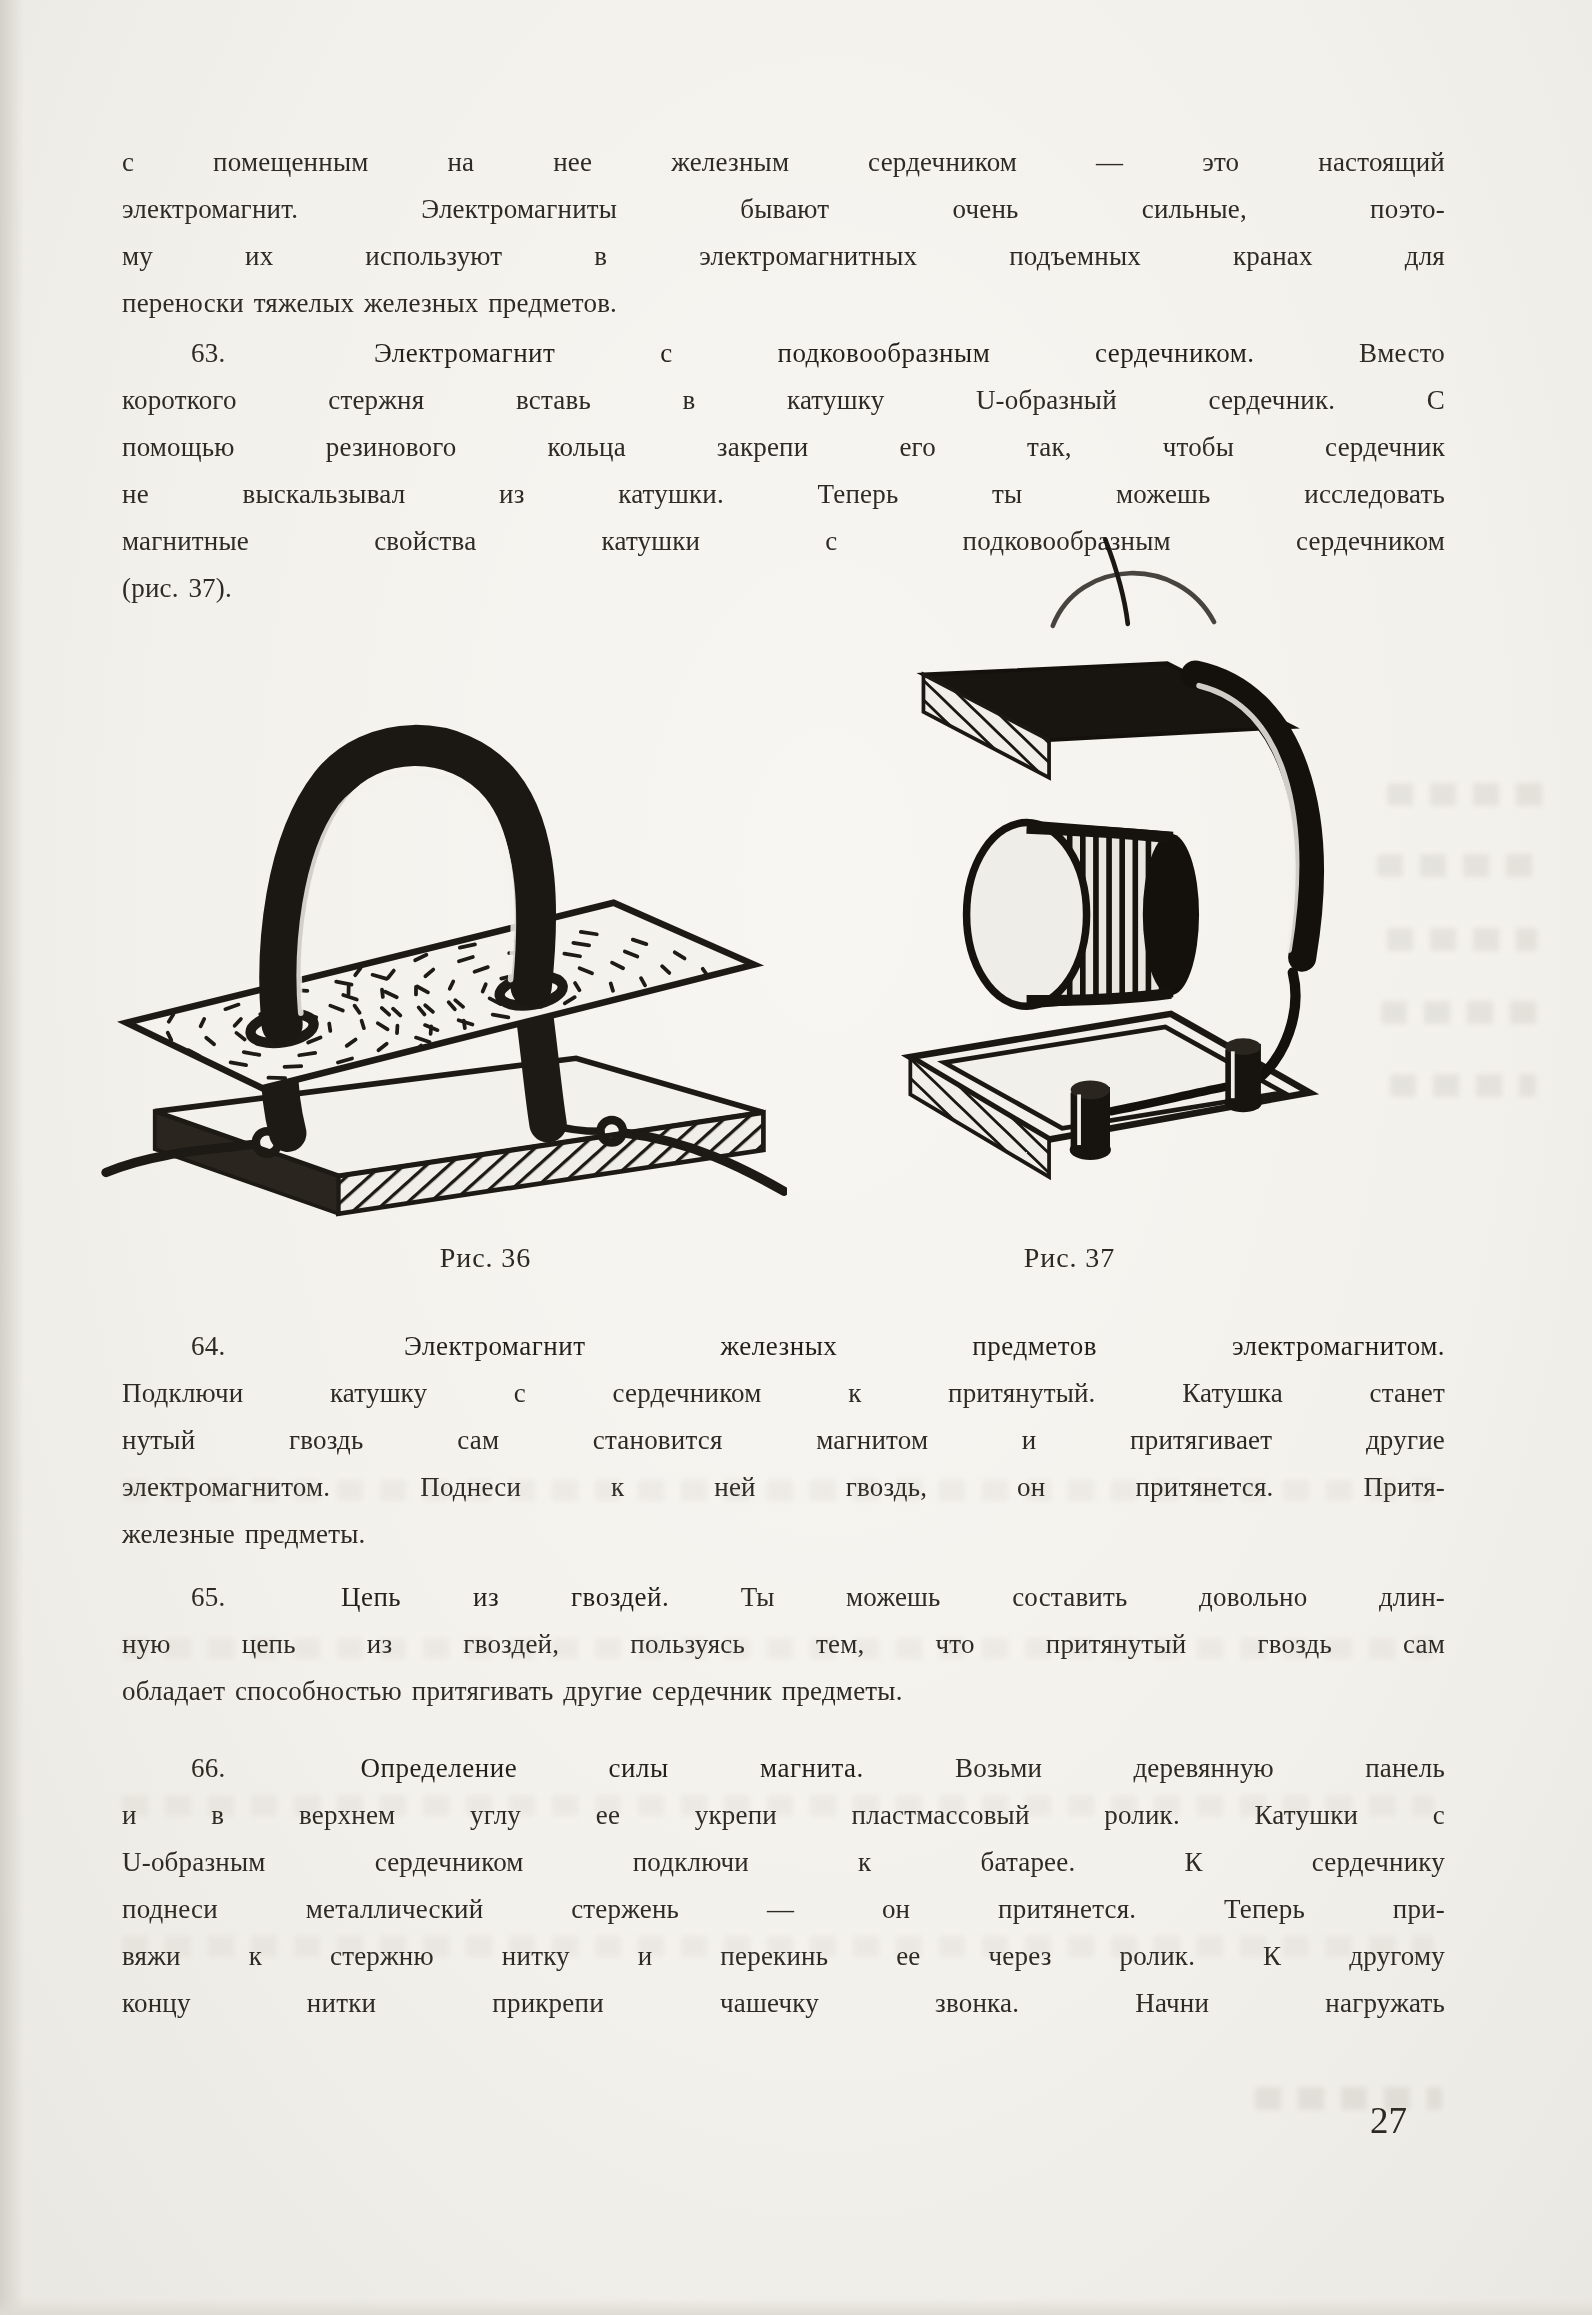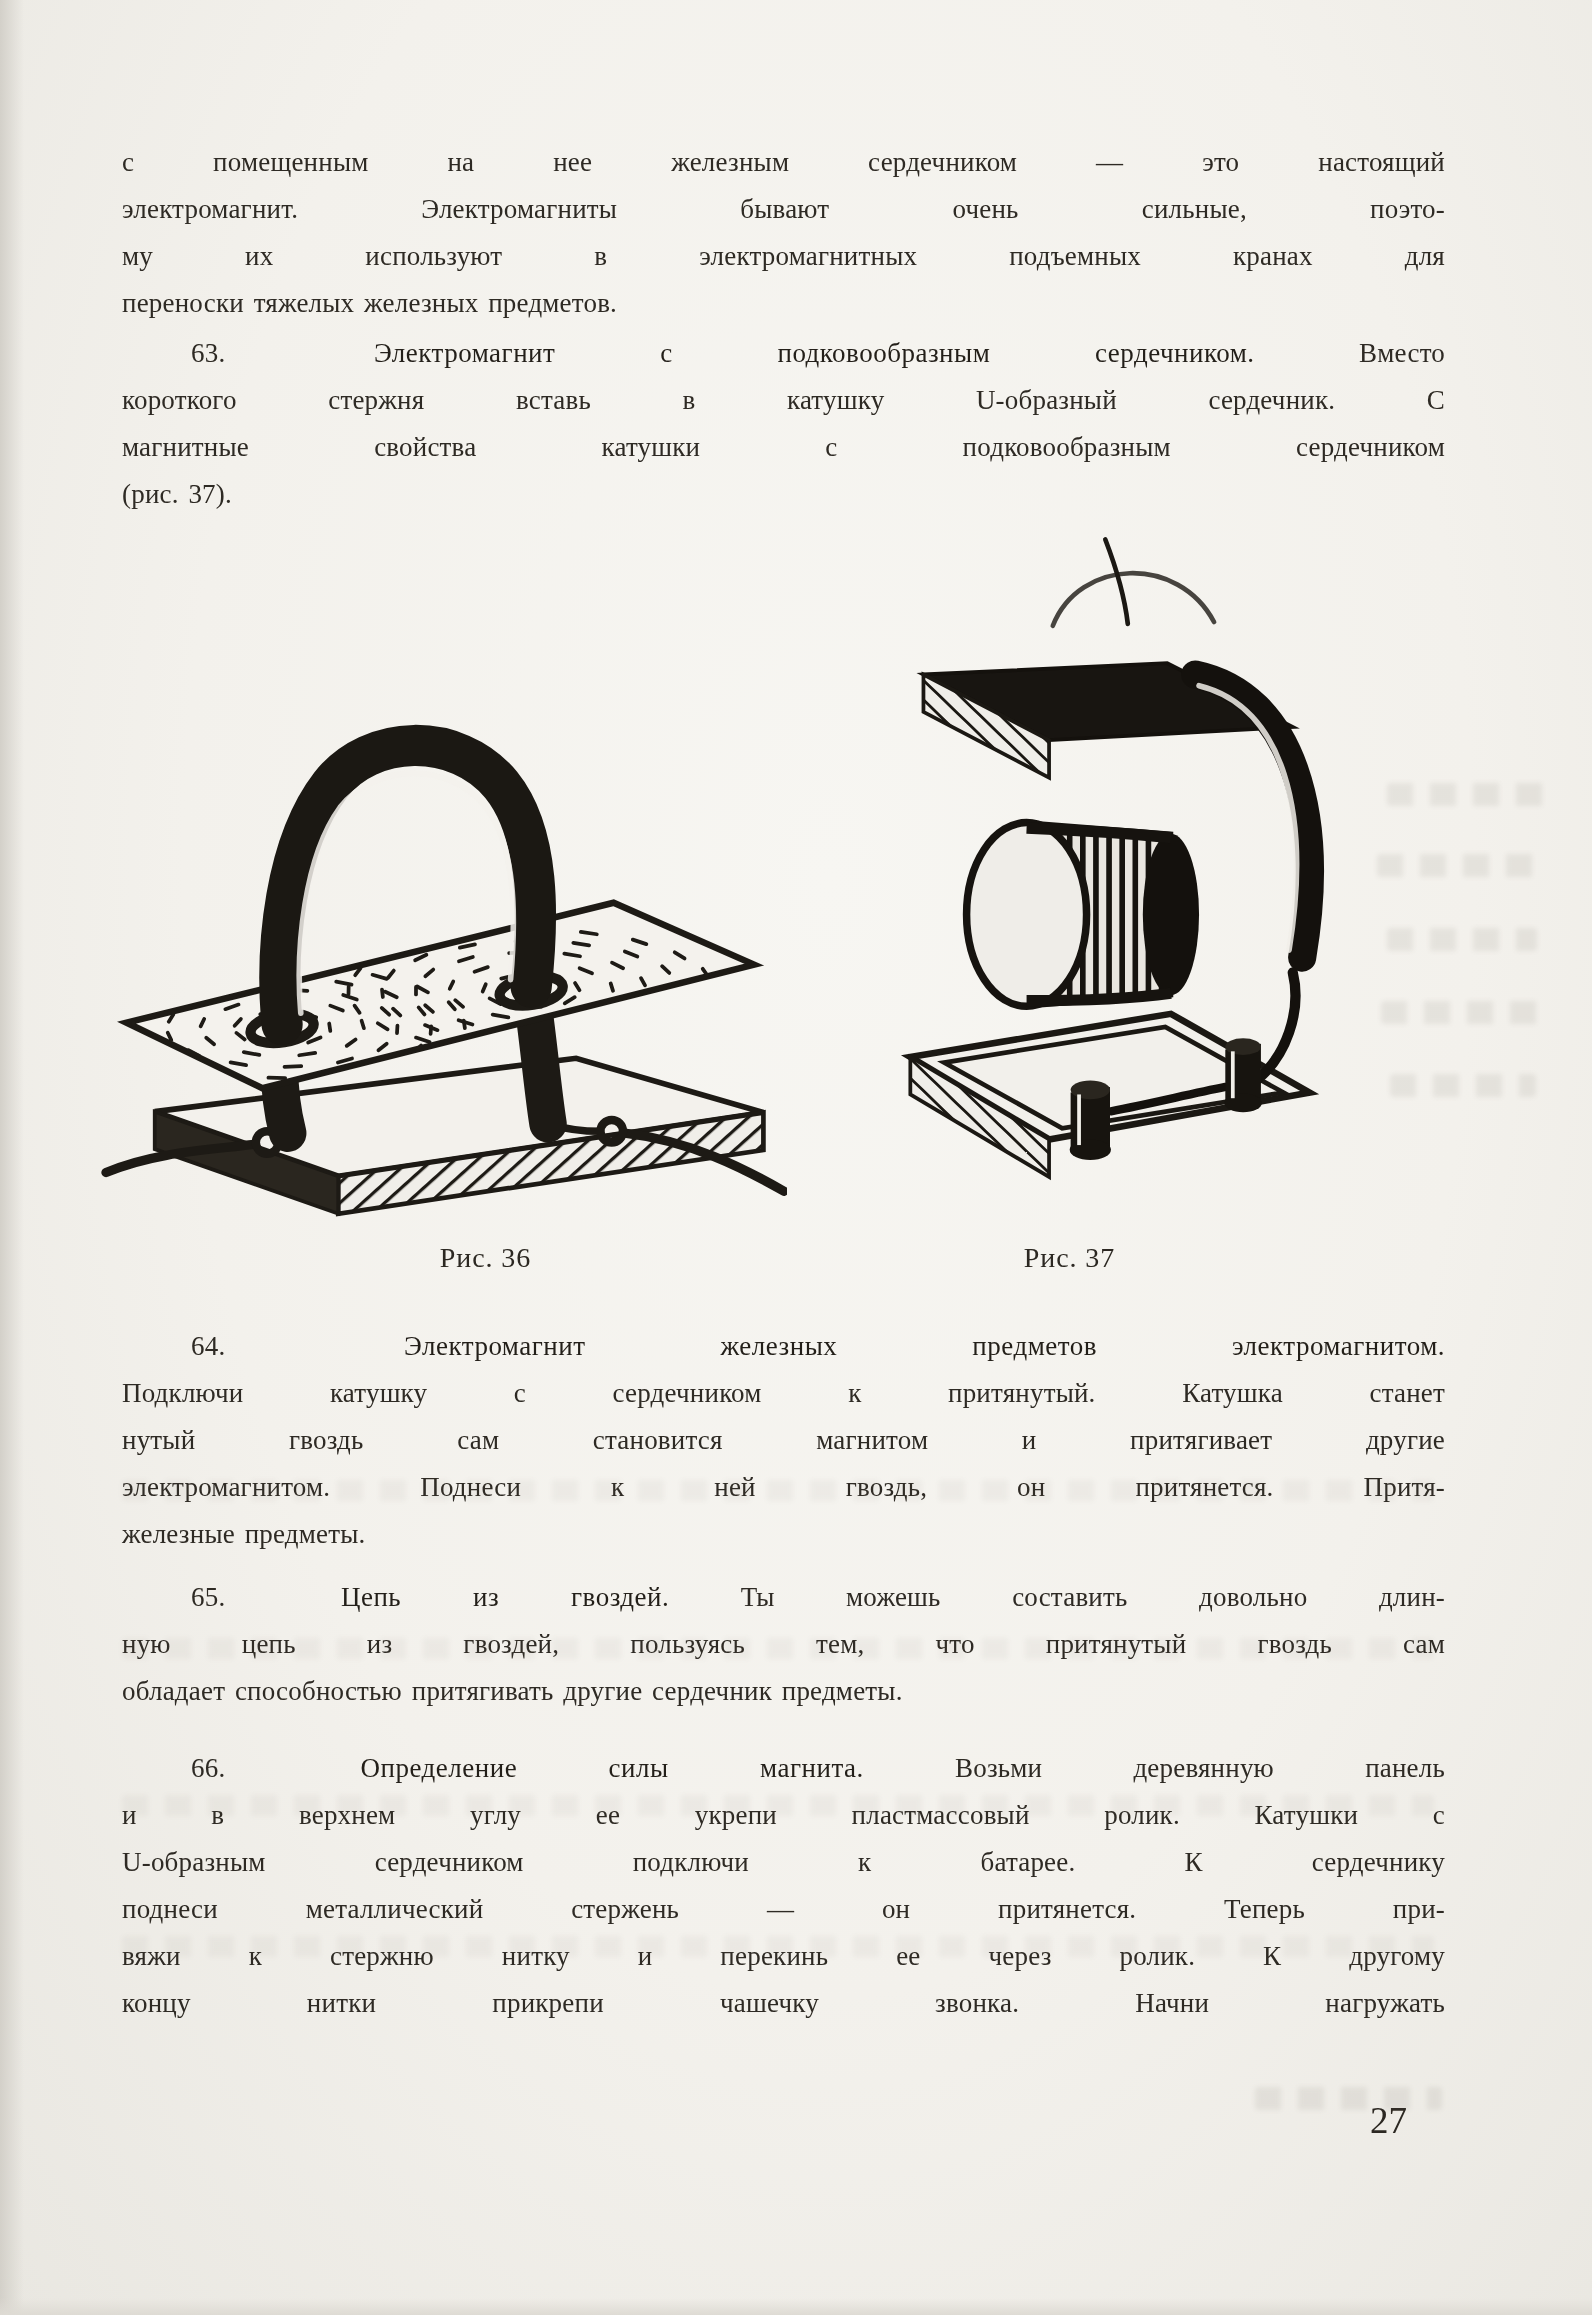--- a/index.html
+++ b/index.html
@@ -53,20 +53,22 @@
 
 <div class="para" id="p-cont">
     <div class="line"><span>с помещенным на нее железным сердечником — это настоящий</span></div>
     <div class="line"><span>электромагнит. Электромагниты бывают очень сильные, поэто-</span></div>
     <div class="line"><span>му их используют в электромагнитных подъемных кранах для</span></div>
     <div class="line last"><span>переноски тяжелых железных предметов.</span></div>
   </div>
 <div class="para" id="p63">
     <div class="line indent"><span>63. </span><b>Электромагнит с подковообразным сердечником.</b><span> Вместо</span></div>
     <div class="line"><span>короткого стержня вставь в катушку U-образный сердечник. С</span></div>
+    <div class="line"><span>помощью резинового кольца закрепи его так, чтобы сердечник</span></div>
+    <div class="line"><span>не выскальзывал из катушки. Теперь ты можешь исследовать</span></div>
     <div class="line"><span>магнитные свойства катушки с подковообразным сердечником</span></div>
     <div class="line last"><span>(рис. 37).</span></div>
   </div>
 <div class="para" id="p64">
     <div class="line indent"><span>64. </span><b>Электромагнит железных предметов электромагнитом.</b></div>
     <div class="line"><span>Подключи катушку с сердечником к притянутый. Катушка станет</span></div>
     <div class="line"><span>нутый гвоздь сам становится магнитом и притягивает другие</span></div>
     <div class="line"><span>электромагнитом. Поднеси к ней гвоздь, он притянется. Притя-</span></div>
     <div class="line last"><span>железные предметы.</span></div>
   </div>

